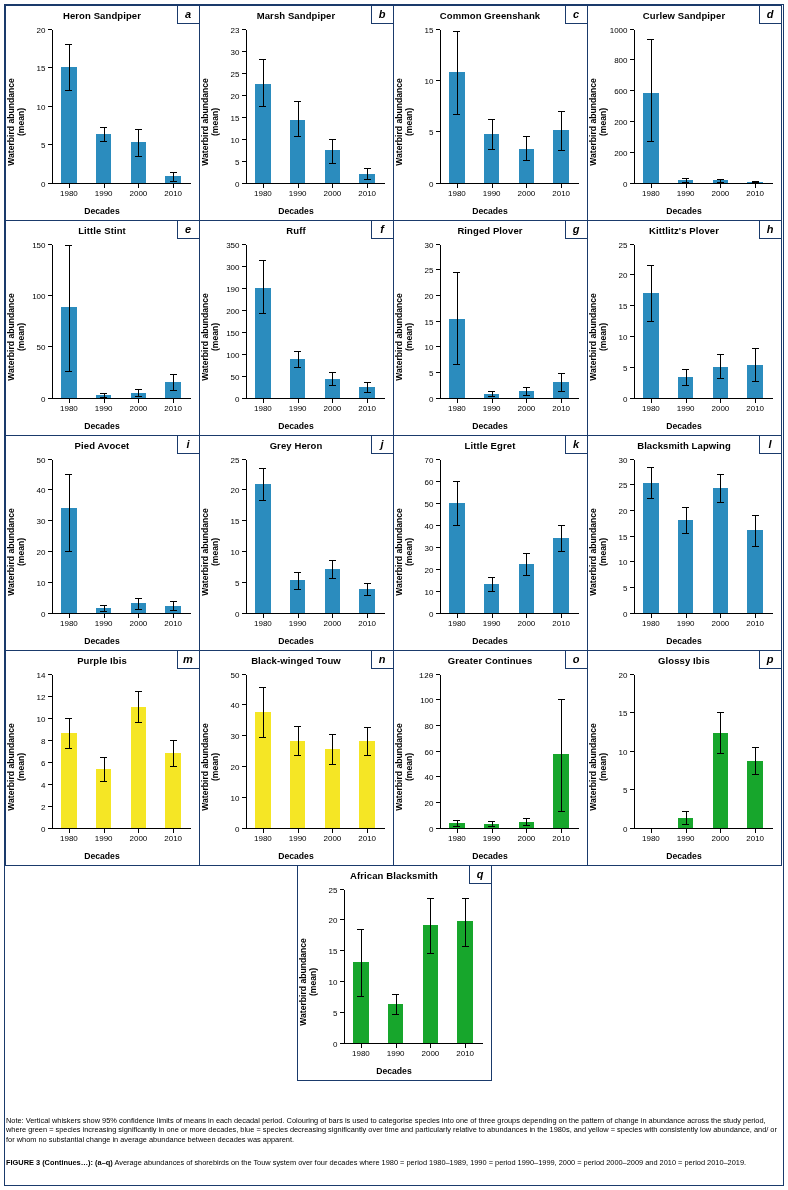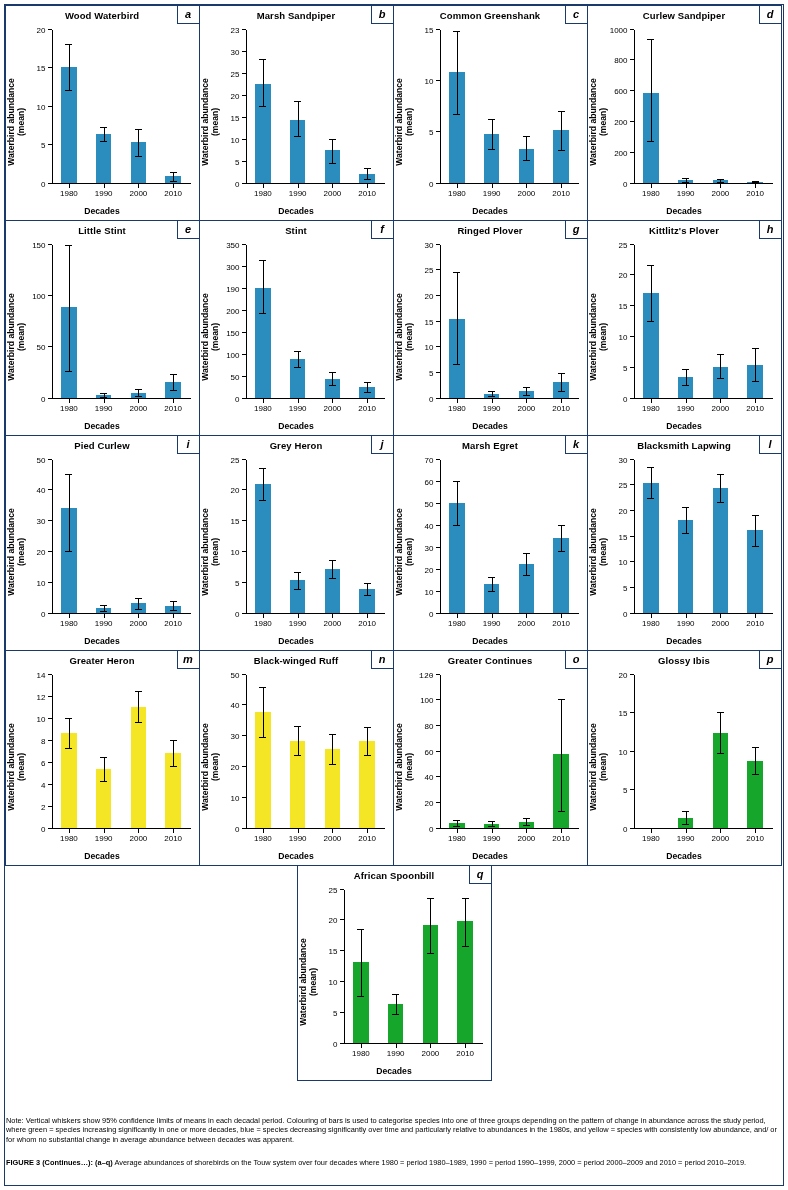--- a/index.html
+++ b/index.html
@@ -128,21 +128,21 @@
   #note2{top:1158px;font-weight:bold;}
   #note2 .reg{font-weight:normal;}
 </style>
 </head>
 <body>
 
 <div id="frame"></div>
 <div class="grid" id="panel-grid">
     <div class="row">
       <div class="panel">
-        <div class="title">Wood Waterbird</div>
+        <div class="title">Heron Sandpiper</div>
         <div class="tag">a</div>
         <div class="plotwrap">
           <div class="ylab">
             <span>Waterbird abundance</span>
             <span>(mean)</span>
           </div>
           <div class="xlab">Decades</div>
           <div class="axisbox">
             <div class="axis-y"></div>
             <div class="axis-x"></div>
@@ -379,21 +379,21 @@
             <div class="tick-x" style="left: 87.5%;"></div>
             <div class="tick-x-label" style="left: 87.5%; bottom: -16px;">2010</div>
             <div class="bar blue" style="left: 81.875%; width: 11.25%; height: 10%;"></div>
             <div class="whisker" style="left: 87.5%; bottom: 4.66667%; height: 10.6667%;"></div>
             <div class="cap" style="left: 85.025%; width: 4.95%; bottom: 4.66667%;"></div>
             <div class="cap" style="left: 85.025%; width: 4.95%; bottom: 15.3333%;"></div>
           </div>
         </div>
       </div>
       <div class="panel">
-        <div class="title">Stint</div>
+        <div class="title">Ruff</div>
         <div class="tag">f</div>
         <div class="plotwrap">
           <div class="ylab">
             <span>Waterbird abundance</span>
             <span>(mean)</span>
           </div>
           <div class="xlab">Decades</div>
           <div class="axisbox">
             <div class="axis-y"></div>
             <div class="axis-x"></div>
@@ -540,21 +540,21 @@
             <div class="bar blue" style="left: 81.875%; width: 11.25%; height: 21.2%;"></div>
             <div class="whisker" style="left: 87.5%; bottom: 10.4%; height: 22%;"></div>
             <div class="cap" style="left: 85.025%; width: 4.95%; bottom: 10.4%;"></div>
             <div class="cap" style="left: 85.025%; width: 4.95%; bottom: 32.4%;"></div>
           </div>
         </div>
       </div>
     </div>
     <div class="row">
       <div class="panel">
-        <div class="title">Pied Curlew</div>
+        <div class="title">Pied Avocet</div>
         <div class="tag">i</div>
         <div class="plotwrap">
           <div class="ylab">
             <span>Waterbird abundance</span>
             <span>(mean)</span>
           </div>
           <div class="xlab">Decades</div>
           <div class="axisbox">
             <div class="axis-y"></div>
             <div class="axis-x"></div>
@@ -642,21 +642,21 @@
             <div class="tick-x" style="left: 87.5%;"></div>
             <div class="tick-x-label" style="left: 87.5%; bottom: -16px;">2010</div>
             <div class="bar blue" style="left: 81.875%; width: 11.25%; height: 15.2%;"></div>
             <div class="whisker" style="left: 87.5%; bottom: 11.2%; height: 8%;"></div>
             <div class="cap" style="left: 85.025%; width: 4.95%; bottom: 11.2%;"></div>
             <div class="cap" style="left: 85.025%; width: 4.95%; bottom: 19.2%;"></div>
           </div>
         </div>
       </div>
       <div class="panel">
-        <div class="title">Marsh Egret</div>
+        <div class="title">Little Egret</div>
         <div class="tag">k</div>
         <div class="plotwrap">
           <div class="ylab">
             <span>Waterbird abundance</span>
             <span>(mean)</span>
           </div>
           <div class="xlab">Decades</div>
           <div class="axisbox">
             <div class="axis-y"></div>
             <div class="axis-x"></div>
@@ -752,21 +752,21 @@
             <div class="bar blue" style="left: 81.875%; width: 11.25%; height: 53.3333%;"></div>
             <div class="whisker" style="left: 87.5%; bottom: 43.3333%; height: 20%;"></div>
             <div class="cap" style="left: 85.025%; width: 4.95%; bottom: 43.3333%;"></div>
             <div class="cap" style="left: 85.025%; width: 4.95%; bottom: 63.3333%;"></div>
           </div>
         </div>
       </div>
     </div>
     <div class="row">
       <div class="panel">
-        <div class="title">Greater Heron</div>
+        <div class="title">Purple Ibis</div>
         <div class="tag">m</div>
         <div class="plotwrap">
           <div class="ylab">
             <span>Waterbird abundance</span>
             <span>(mean)</span>
           </div>
           <div class="xlab">Decades</div>
           <div class="axisbox">
             <div class="axis-y"></div>
             <div class="axis-x"></div>
@@ -807,21 +807,21 @@
             <div class="tick-x" style="left: 87.5%;"></div>
             <div class="tick-x-label" style="left: 87.5%; bottom: -16px;">2010</div>
             <div class="bar yellow" style="left: 81.875%; width: 11.25%; height: 48.5714%;"></div>
             <div class="whisker" style="left: 87.5%; bottom: 40%; height: 17.1429%;"></div>
             <div class="cap" style="left: 85.025%; width: 4.95%; bottom: 40%;"></div>
             <div class="cap" style="left: 85.025%; width: 4.95%; bottom: 57.1429%;"></div>
           </div>
         </div>
       </div>
       <div class="panel">
-        <div class="title">Black-winged Ruff</div>
+        <div class="title">Black-winged Touw</div>
         <div class="tag">n</div>
         <div class="plotwrap">
           <div class="ylab">
             <span>Waterbird abundance</span>
             <span>(mean)</span>
           </div>
           <div class="xlab">Decades</div>
           <div class="axisbox">
             <div class="axis-y"></div>
             <div class="axis-x"></div>
@@ -958,21 +958,21 @@
             <div class="bar green" style="left: 81.875%; width: 11.25%; height: 43.5%;"></div>
             <div class="whisker" style="left: 87.5%; bottom: 35%; height: 17%;"></div>
             <div class="cap" style="left: 85.025%; width: 4.95%; bottom: 35%;"></div>
             <div class="cap" style="left: 85.025%; width: 4.95%; bottom: 52%;"></div>
           </div>
         </div>
       </div>
     </div>
     <div class="row bottompanelrow">
       <div class="panel">
-        <div class="title">African Spoonbill</div>
+        <div class="title">African Blacksmith</div>
         <div class="tag">q</div>
         <div class="plotwrap">
           <div class="ylab">
             <span>Waterbird abundance</span>
             <span>(mean)</span>
           </div>
           <div class="xlab">Decades</div>
           <div class="axisbox">
             <div class="axis-y"></div>
             <div class="axis-x"></div>

